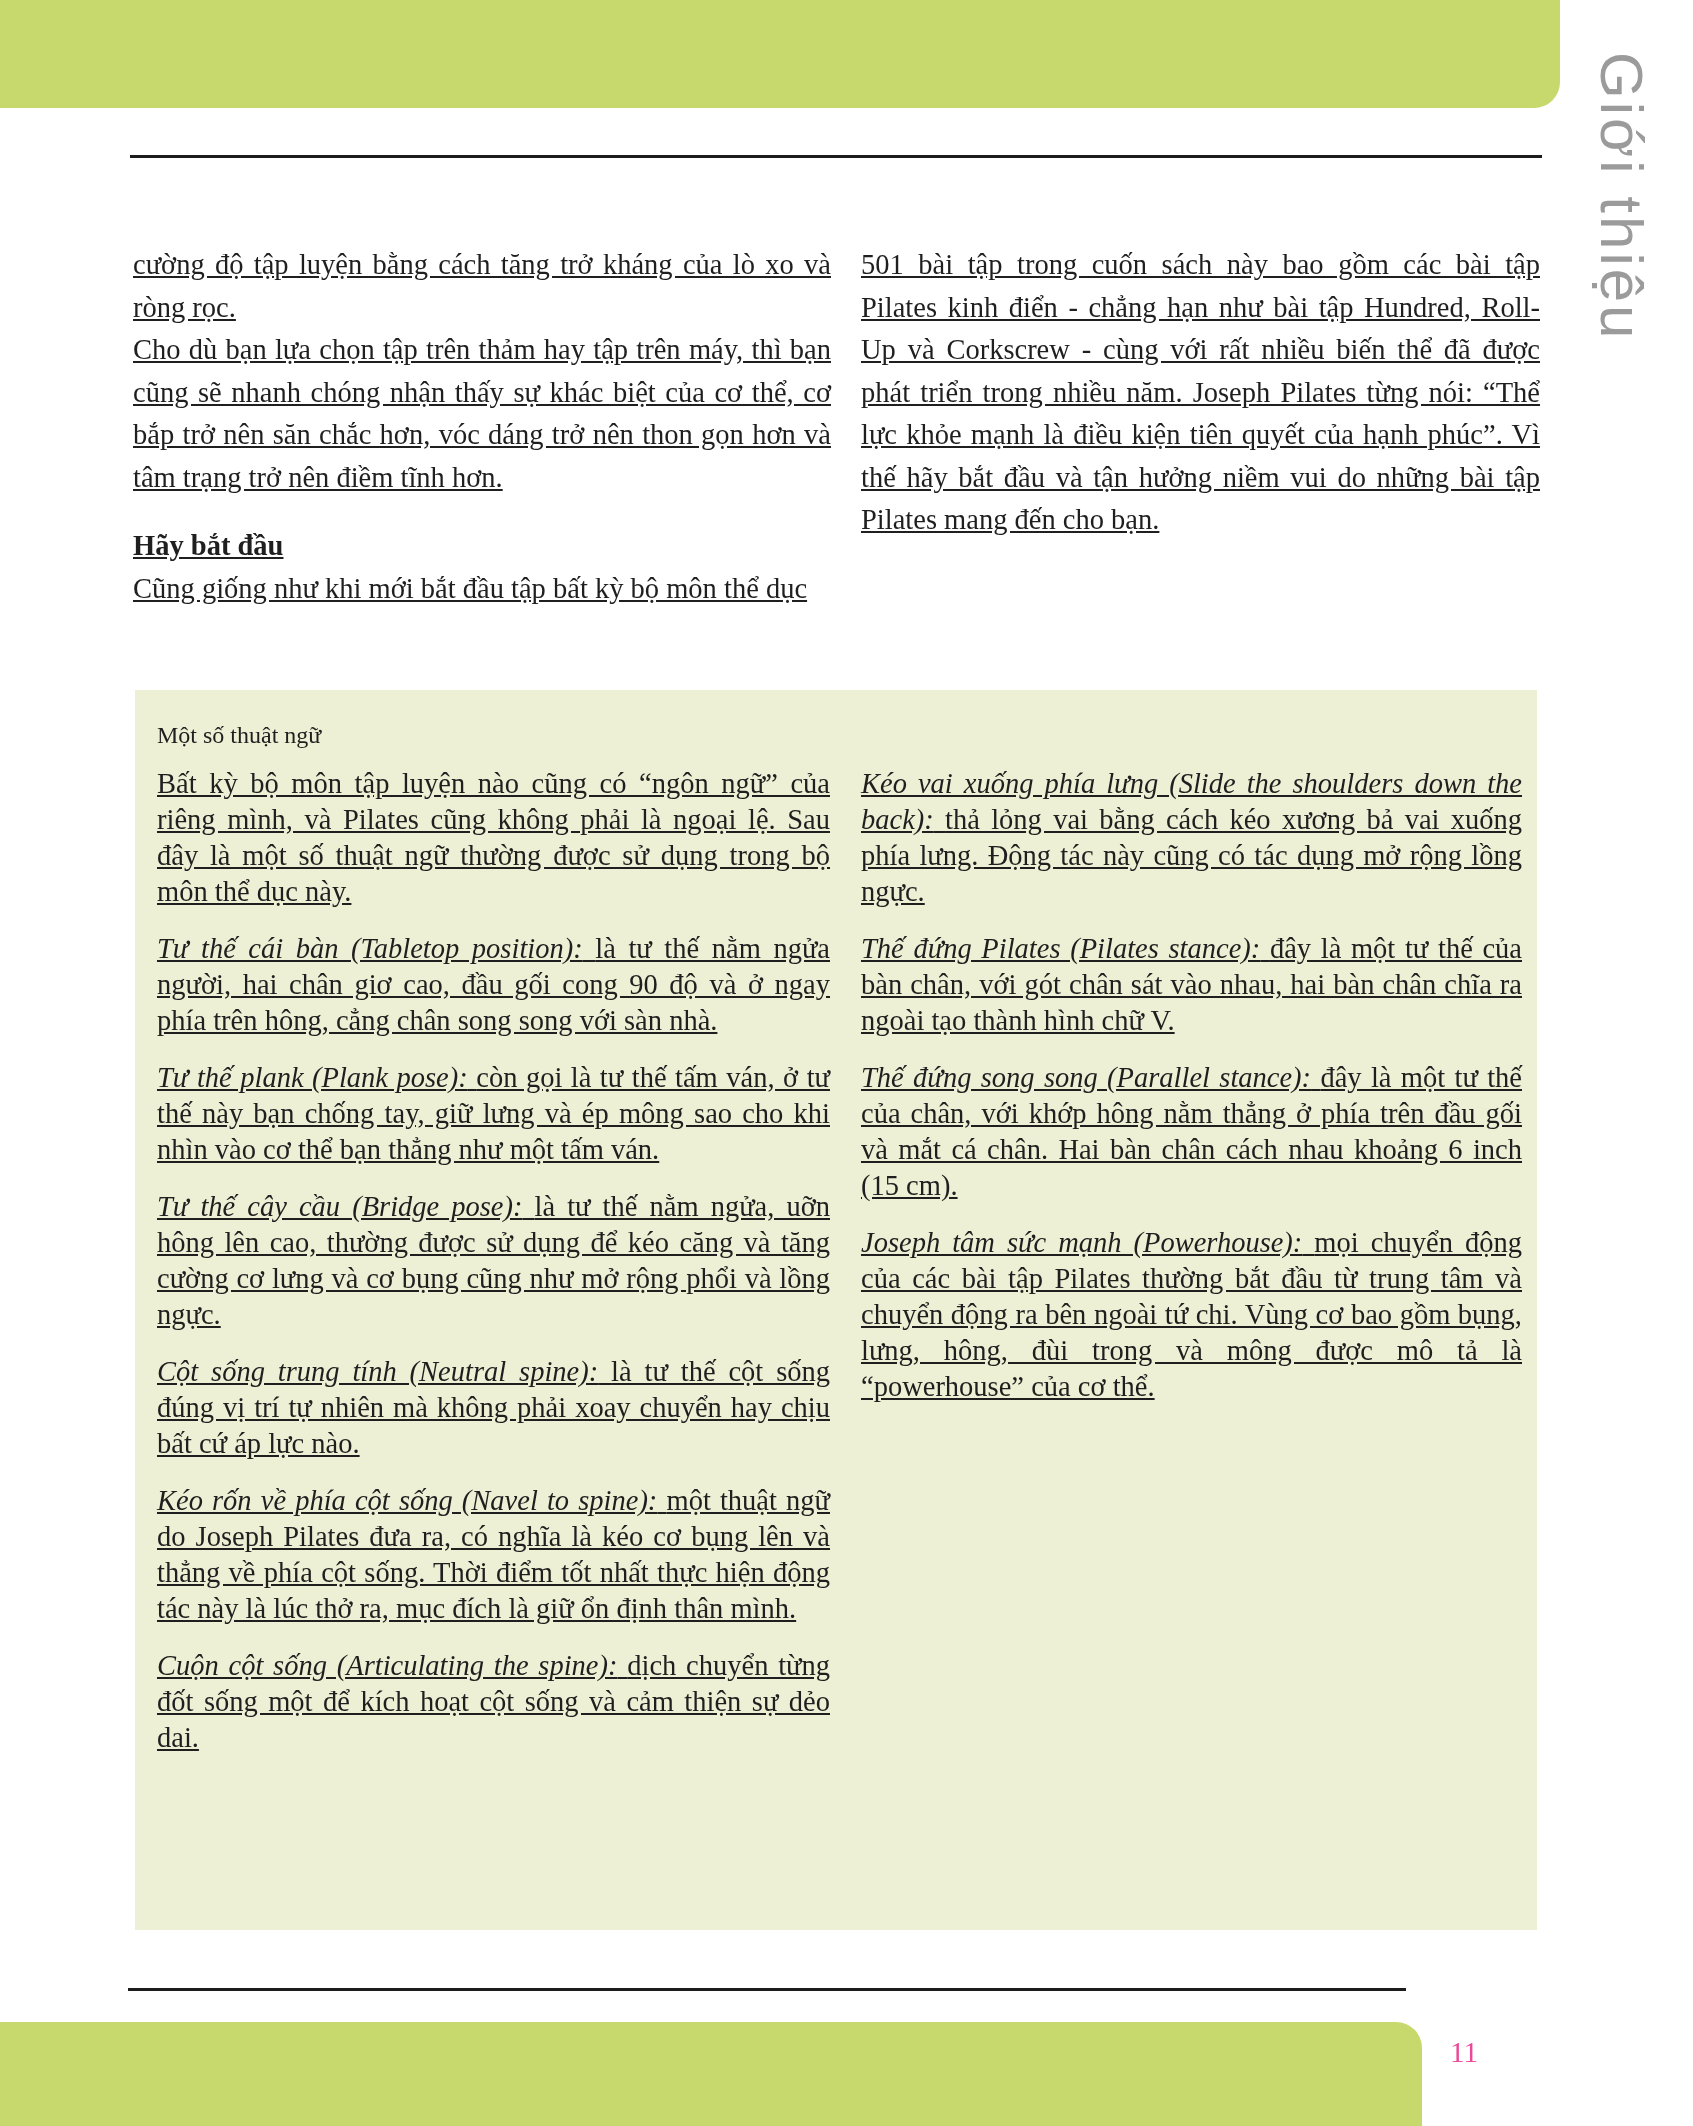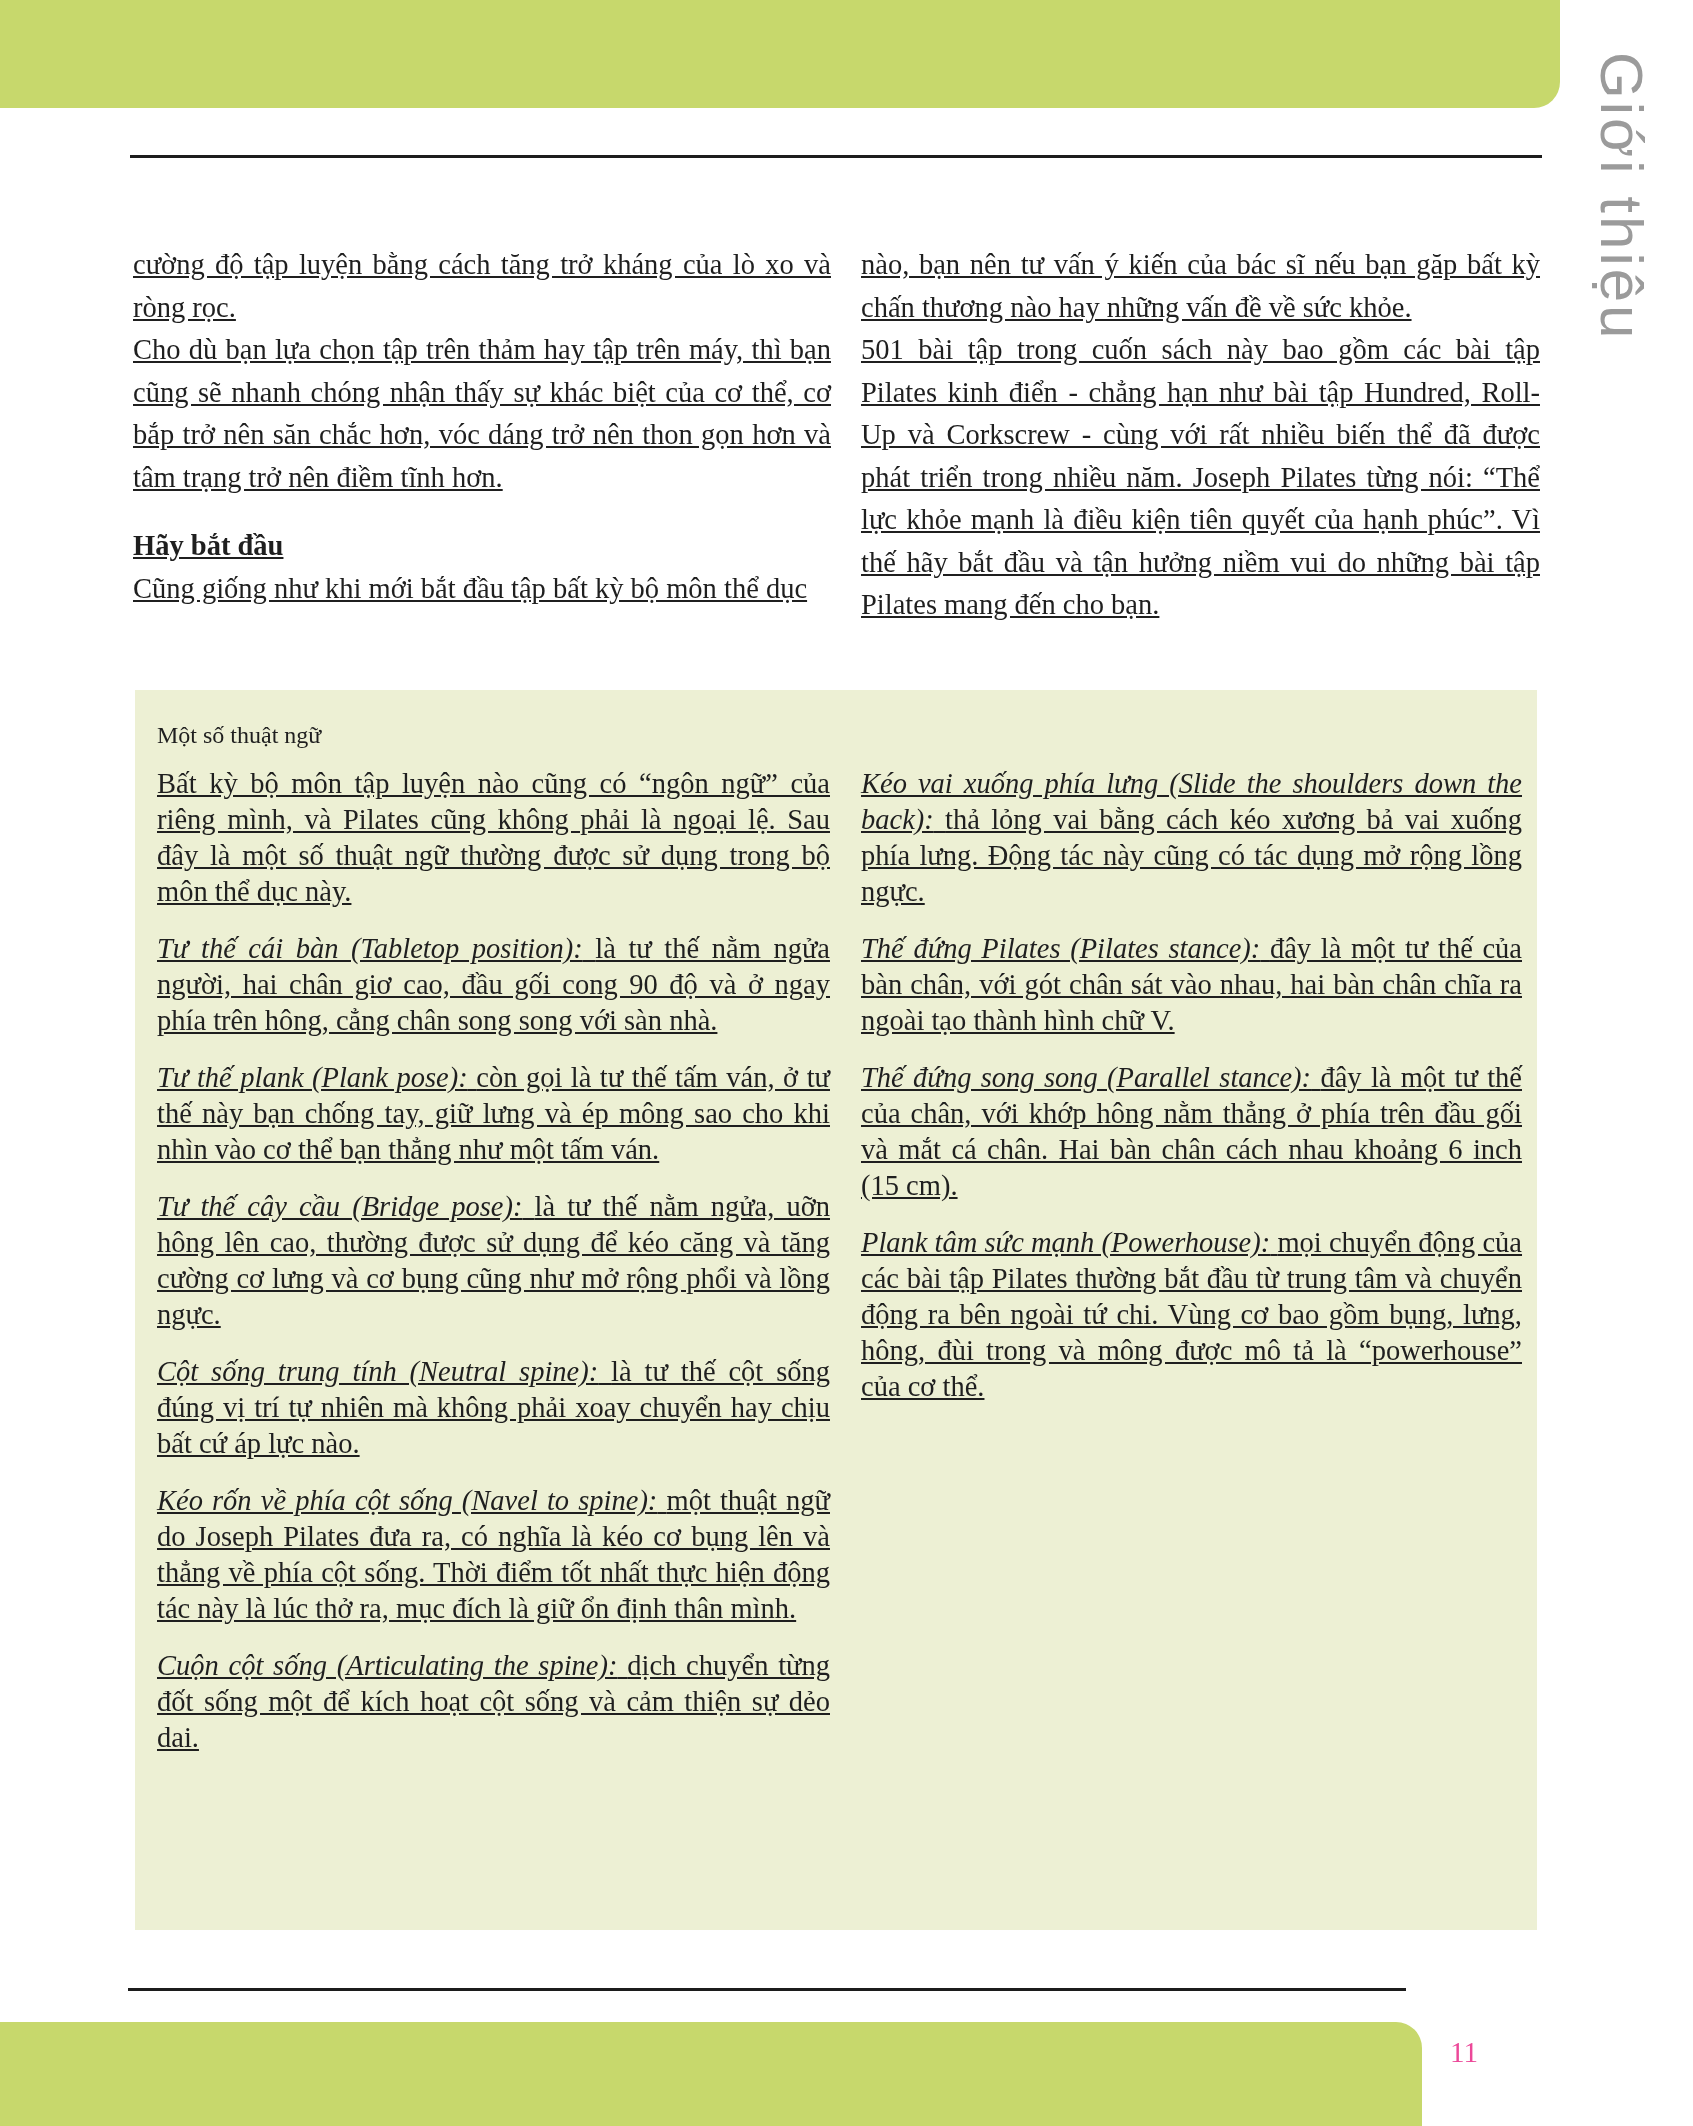--- a/index.html
+++ b/index.html
@@ -59,21 +59,20 @@
 <div class="rule rule-top"></div>
 
 <div class="col intro-left">
   <p>cường độ tập luyện bằng cách tăng trở kháng của lò xo và ròng rọc.</p>
   <p>Cho dù bạn lựa chọn tập trên thảm hay tập trên máy, thì bạn cũng sẽ nhanh chóng nhận thấy sự khác biệt của cơ thể, cơ bắp trở nên săn chắc hơn, vóc dáng trở nên thon gọn hơn và tâm trạng trở nên điềm tĩnh hơn.</p>
   <p class="intro-heading">Hãy bắt đầu</p>
   <p>Cũng giống như khi mới bắt đầu tập bất kỳ bộ môn thể dục</p>
 </div>
 
 <div class="col intro-right">
-  <p>nào, bạn nên tư vấn ý kiến của bác sĩ nếu bạn găp bất kỳ chấn thương nào hay những vấn đề về sức khỏe.</p>
   <p>501 bài tập trong cuốn sách này bao gồm các bài tập Pilates kinh điển - chẳng hạn như bài tập Hundred, Roll-Up và Corkscrew - cùng với rất nhiều biến thể đã được phát triển trong nhiều năm. Joseph Pilates từng nói: “Thể lực khỏe mạnh là điều kiện tiên quyết của hạnh phúc”. Vì thế hãy bắt đầu và tận hưởng niềm vui do những bài tập Pilates mang đến cho bạn.</p>
 </div>
 
 <div class="glossary-box" style="background: rgb(237, 240, 212);"></div>
 
 <div class="gloss-title">Một số thuật ngữ</div>
 
 <div class="col gloss-col gloss-left">
   <p>Bất kỳ bộ môn tập luyện nào cũng có “ngôn ngữ” của riêng mình, và Pilates cũng không phải là ngoại lệ. Sau đây là một số thuật ngữ thường được sử dụng trong bộ môn thể dục này.</p>
   <p class="entry"><i class="term">Tư thế cái bàn (Tabletop position):</i> <span>là tư thế nằm ngửa người, hai chân giơ cao, đầu gối cong 90 độ và ở ngay phía trên hông, cẳng chân song song với sàn nhà.</span></p>
@@ -81,20 +80,20 @@
   <p class="entry"><i class="term">Tư thế cây cầu (Bridge pose):</i> <span>là tư thế nằm ngửa, uỡn hông lên cao, thường được sử dụng để kéo căng và tăng cường cơ lưng và cơ bụng cũng như mở rộng phổi và lồng ngực.</span></p>
   <p class="entry"><i class="term">Cột sống trung tính (Neutral spine):</i> <span>là tư thế cột sống đúng vị trí tự nhiên mà không phải xoay chuyển hay chịu bất cứ áp lực nào.</span></p>
   <p class="entry"><i class="term">Kéo rốn về phía cột sống (Navel to spine):</i> <span>một thuật ngữ do Joseph Pilates đưa ra, có nghĩa là kéo cơ bụng lên và thẳng về phía cột sống. Thời điểm tốt nhất thực hiện động tác này là lúc thở ra, mục đích là giữ ổn định thân mình.</span></p>
   <p class="entry"><i class="term">Cuộn cột sống (Articulating the spine):</i> <span>dịch chuyển từng đốt sống một để kích hoạt cột sống và cảm thiện sự dẻo dai.</span></p>
 </div>
 
 <div class="col gloss-col gloss-right">
   <p><i class="term">Kéo vai xuống phía lưng (Slide the shoulders down the back):</i> <span>thả lỏng vai bằng cách kéo xương bả vai xuống phía lưng. Động tác này cũng có tác dụng mở rộng lồng ngực.</span></p>
   <p class="entry"><i class="term">Thế đứng Pilates (Pilates stance):</i> <span>đây là một tư thế của bàn chân, với gót chân sát vào nhau, hai bàn chân chĩa ra ngoài tạo thành hình chữ V.</span></p>
   <p class="entry"><i class="term">Thế đứng song song (Parallel stance):</i> <span>đây là một tư thế của chân, với khớp hông nằm thẳng ở phía trên đầu gối và mắt cá chân. Hai bàn chân cách nhau khoảng 6 inch (15 cm).</span></p>
-  <p class="entry"><i class="term">Plank tâm sức mạnh (Powerhouse):</i> <span>mọi chuyển động của các bài tập Pilates thường bắt đầu từ trung tâm và chuyển động ra bên ngoài tứ chi. Vùng cơ bao gồm bụng, lưng, hông, đùi trong và mông được mô tả là “powerhouse” của cơ thể.</span></p>
+  <p class="entry"><i class="term">Joseph tâm sức mạnh (Powerhouse):</i> <span>mọi chuyển động của các bài tập Pilates thường bắt đầu từ trung tâm và chuyển động ra bên ngoài tứ chi. Vùng cơ bao gồm bụng, lưng, hông, đùi trong và mông được mô tả là “powerhouse” của cơ thể.</span></p>
 </div>
 
 <div class="rule rule-bottom"></div>
 
 <div class="green-bar-bottom" style="background: rgb(199, 216, 108);"></div>
 
 <div class="page-number">11</div>
 
 </body></html>

